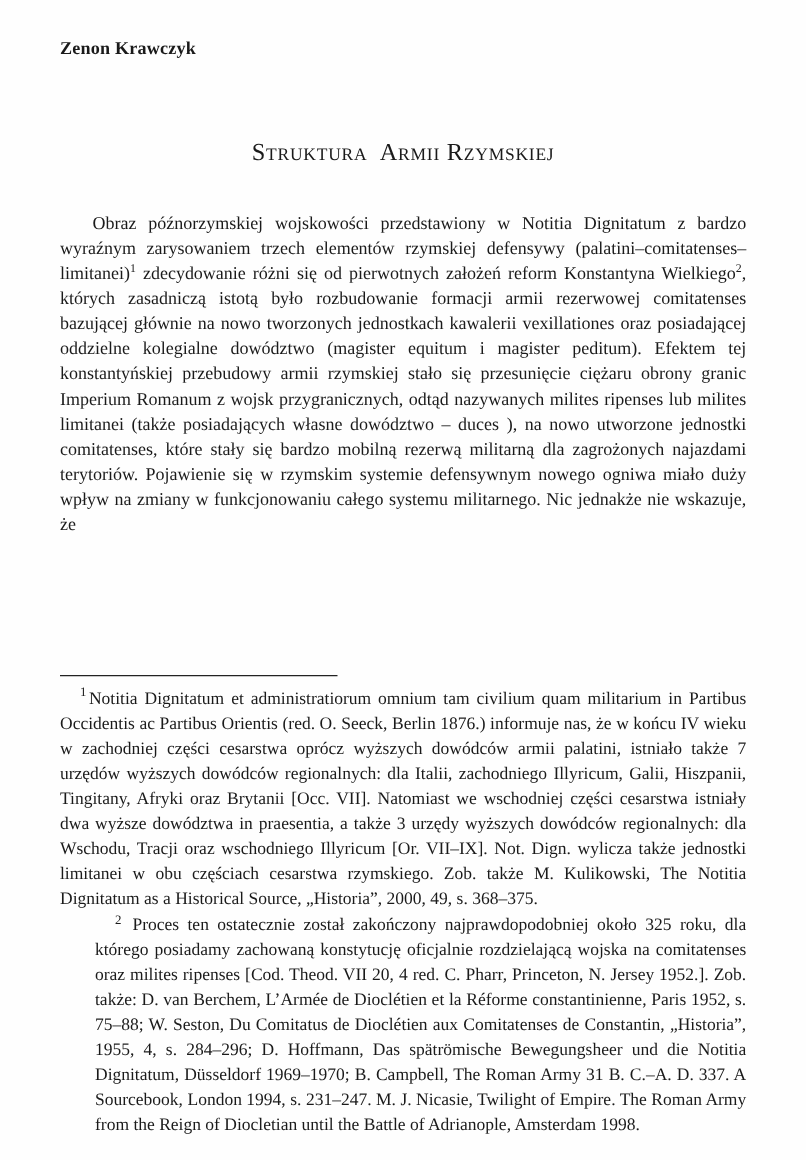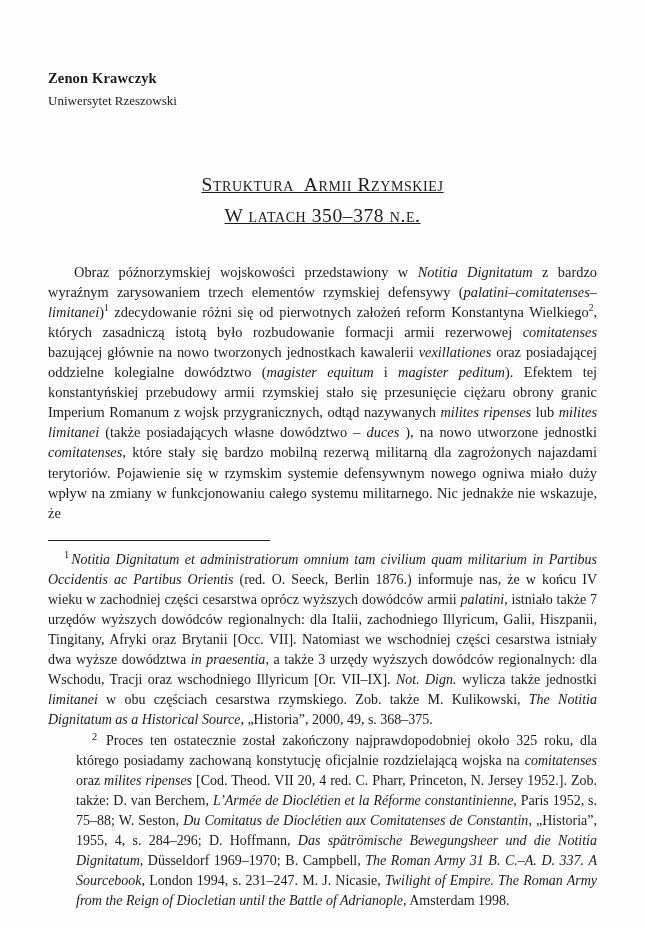--- a/index.html
+++ b/index.html
@@ -25,58 +25,57 @@
   }
 
   .content {
     position: absolute;
     left: 48px;
     top: 0;
     width: 549px;
   }
 
   
-  .author-block { padding-top: 69px; }
+  .author-block { padding-top: 30px; }
   .author-name {
     font-weight: bold;
     font-size: 14.5px;
     letter-spacing: 0.15px;
     line-height: 1.25;
   }
   .author-affil {
     font-size: 13px;
     line-height: 1.3;
     margin-top: 6px;
   }
 
   
   .title-block {
     text-align: center;
     margin-top: 60px;
-    text-decoration: underline;
   }
   .title-line {
     font-variant: small-caps;
     font-size: 19.5px;
     letter-spacing: 0.6px;
     line-height: 1.58;
     white-space: pre;
   }
 
   
   .body-block {
     margin-top: 30px;
     font-size: 14.4px;
     line-height: 1.395;
     text-align: justify;
     text-justify: inter-word;
   }
   .body-block p { margin: 0; }
   .body-block .indent { text-indent: 26px; }
-  .it { font-style: italic; }
+  .it { }
   sup {
     font-size: 0.66em;
     vertical-align: super;
     line-height: 0;
   }
 
   
   .footnote-area {
     position: absolute;
     left: 48px;
@@ -106,26 +105,24 @@
   }
 </style>
 </head>
 <body>
 
 <div class="page">
   <div class="content">
 
     <div class="author-block">
       <div class="author-name">Zenon Krawczyk</div>
-      <div class="author-affil">Uniwersytet Rzeszowski</div>
     </div>
 
     <div class="title-block">
       <div class="title-line">Struktura  Armii Rzymskiej</div>
-      <div class="title-line">W latach 350–378 n.e.</div>
     </div>
 
     <div class="body-block">
       <p class="indent"><span>Obraz późnorzymskiej wojskowości przedstawiony w </span><span class="it">Notitia Dignitatum</span><span> z bardzo wyraźnym zarysowaniem trzech elementów rzymskiej defensywy (</span><span class="it">palatini–comitatenses–limitanei</span><span>)</span><sup>1</sup><span> zdecydowanie różni się od pierwotnych założeń reform Konstantyna Wielkiego</span><sup>2</sup><span>, których zasadniczą istotą było rozbudowanie formacji armii rezerwowej </span><span class="it">comitatenses</span><span> bazującej głównie na nowo tworzonych jednostkach kawalerii </span><span class="it">vexillationes</span><span> oraz posiadającej oddzielne kolegialne dowództwo (</span><span class="it">magister equitum</span><span> i </span><span class="it">magister peditum</span><span>). Efektem tej konstantyńskiej przebudowy armii rzymskiej stało się przesunięcie ciężaru obrony granic Imperium Romanum z wojsk przygranicznych, odtąd nazywanych </span><span class="it">milites ripenses</span><span> lub </span><span class="it">milites limitanei</span><span> (także posiadających własne dowództwo – </span><span class="it">duces</span><span> ), na nowo utworzone jednostki </span><span class="it">comitatenses</span><span>, które stały się bardzo mobilną rezerwą militarną dla zagrożonych najazdami terytoriów. Pojawienie się w rzymskim systemie defensywnym nowego ogniwa miało duży wpływ na zmiany w funkcjonowaniu całego systemu militarnego. Nic jednakże nie wskazuje, że</span></p>
     </div>
 
   </div>
 
   <div class="footnote-area">
     <div class="footnote-rule"></div>

